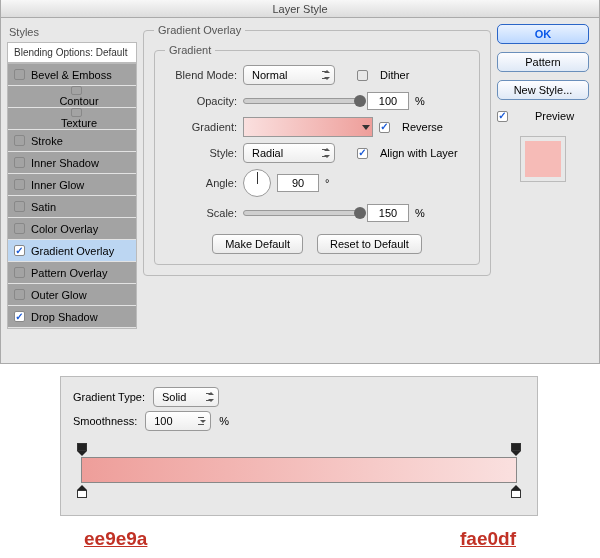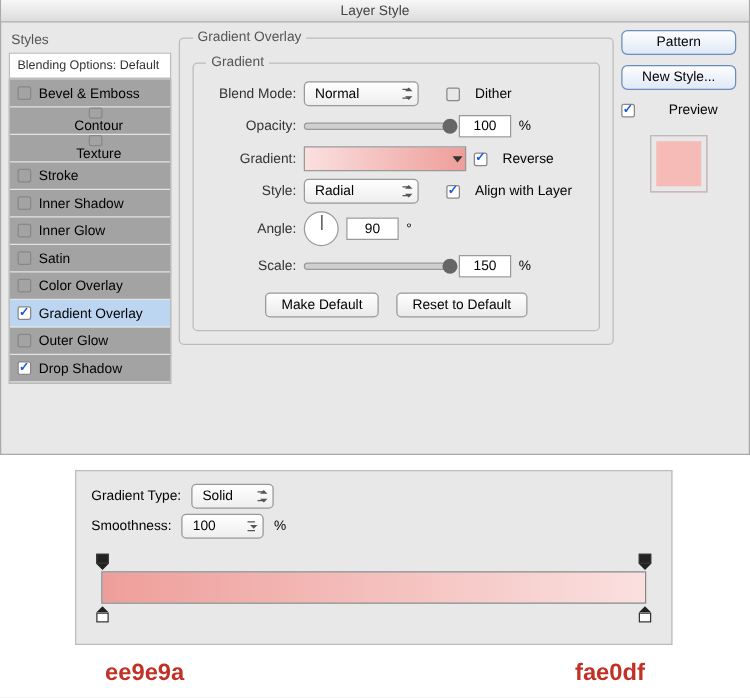--- a/index.html
+++ b/index.html
@@ -61,21 +61,21 @@
 .gradbar { position: absolute; left: 8px; right: 8px; top: 14px; height: 26px; border: 1px solid #888; background: linear-gradient(to right, #ee9e9a, #fae0df); }
 .stop-top, .stop-bot { position: absolute; width: 10px; height: 12px; }
 .stop-top { top: 0; }
 .stop-bot { bottom: 0; }
 .stop-top .sq, .stop-bot .sq { width: 10px; height: 8px; border: 1px solid #333; background: #222; }
 .stop-top .tri, .stop-bot .tri { width: 0; height: 0; border-left: 5px solid transparent; border-right: 5px solid transparent; margin: 0 auto; }
 .stop-top .tri { border-top: 5px solid #222; }
 .stop-bot .tri { border-bottom: 5px solid #222; }
 .stop-bot .sq.light { background: #fff; }
 
-.hex { position: absolute; font-family: "Helvetica Neue", Arial; font-weight: bold; color: #c13125; font-size: 19px; }
+.hex { position: absolute; font-family: "Helvetica Neue", Arial; font-weight: bold; color: #c13125; font-size: 19px; text-decoration: underline; }
 .hex.l { left: 84px; top: 528px; }
 .hex.r { left: 460px; top: 528px; }
 </style>
 </head>
 <body>
 
 <div class="window">
   <div class="titlebar">Layer Style</div>
   <div class="body">
 
@@ -114,20 +114,24 @@
         <div class="row">
             <span class="chk"></span>
             <span>Color Overlay</span>
           </div>
         <div class="row active">
             <span class="chk on"></span>
             <span>Gradient Overlay</span>
           </div>
         <div class="row">
             <span class="chk"></span>
+            <span>Pattern Overlay</span>
+          </div>
+        <div class="row">
+            <span class="chk"></span>
             <span>Outer Glow</span>
           </div>
         <div class="row">
             <span class="chk on"></span>
             <span>Drop Shadow</span>
           </div>
       </div>
     </div>
 
     <div class="center">
@@ -196,20 +200,21 @@
 
           <div class="btns-row">
             <button class="btn">Make Default</button>
             <button class="btn">Reset to Default</button>
           </div>
         </fieldset>
       </fieldset>
     </div>
 
     <div class="right">
+      <div class="rbtn ok">OK</div>
       <div class="rbtn">Pattern</div>
       <div class="rbtn">New Style...</div>
       <div class="preview-chk">
         <span class="chk on"></span>
         <span>Preview</span>
       </div>
       <div class="pswatch"></div>
     </div>
   </div>
 </div>

